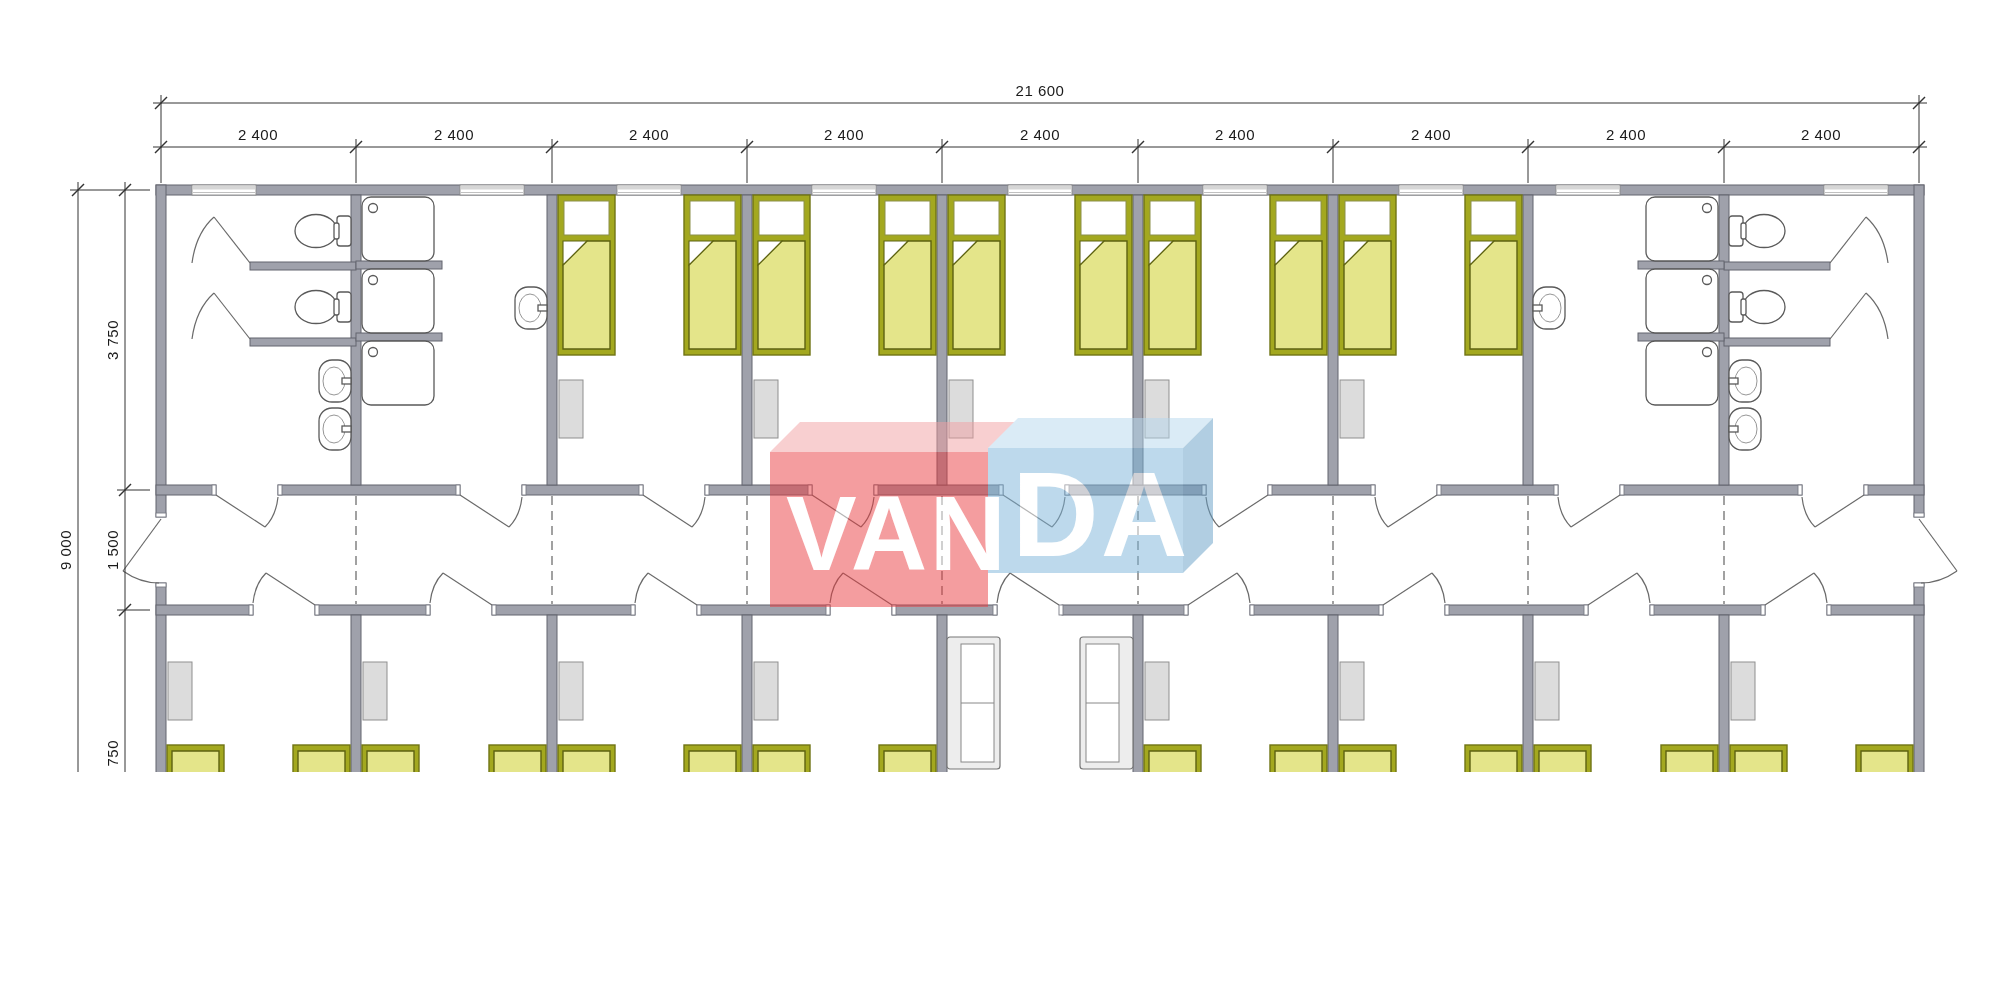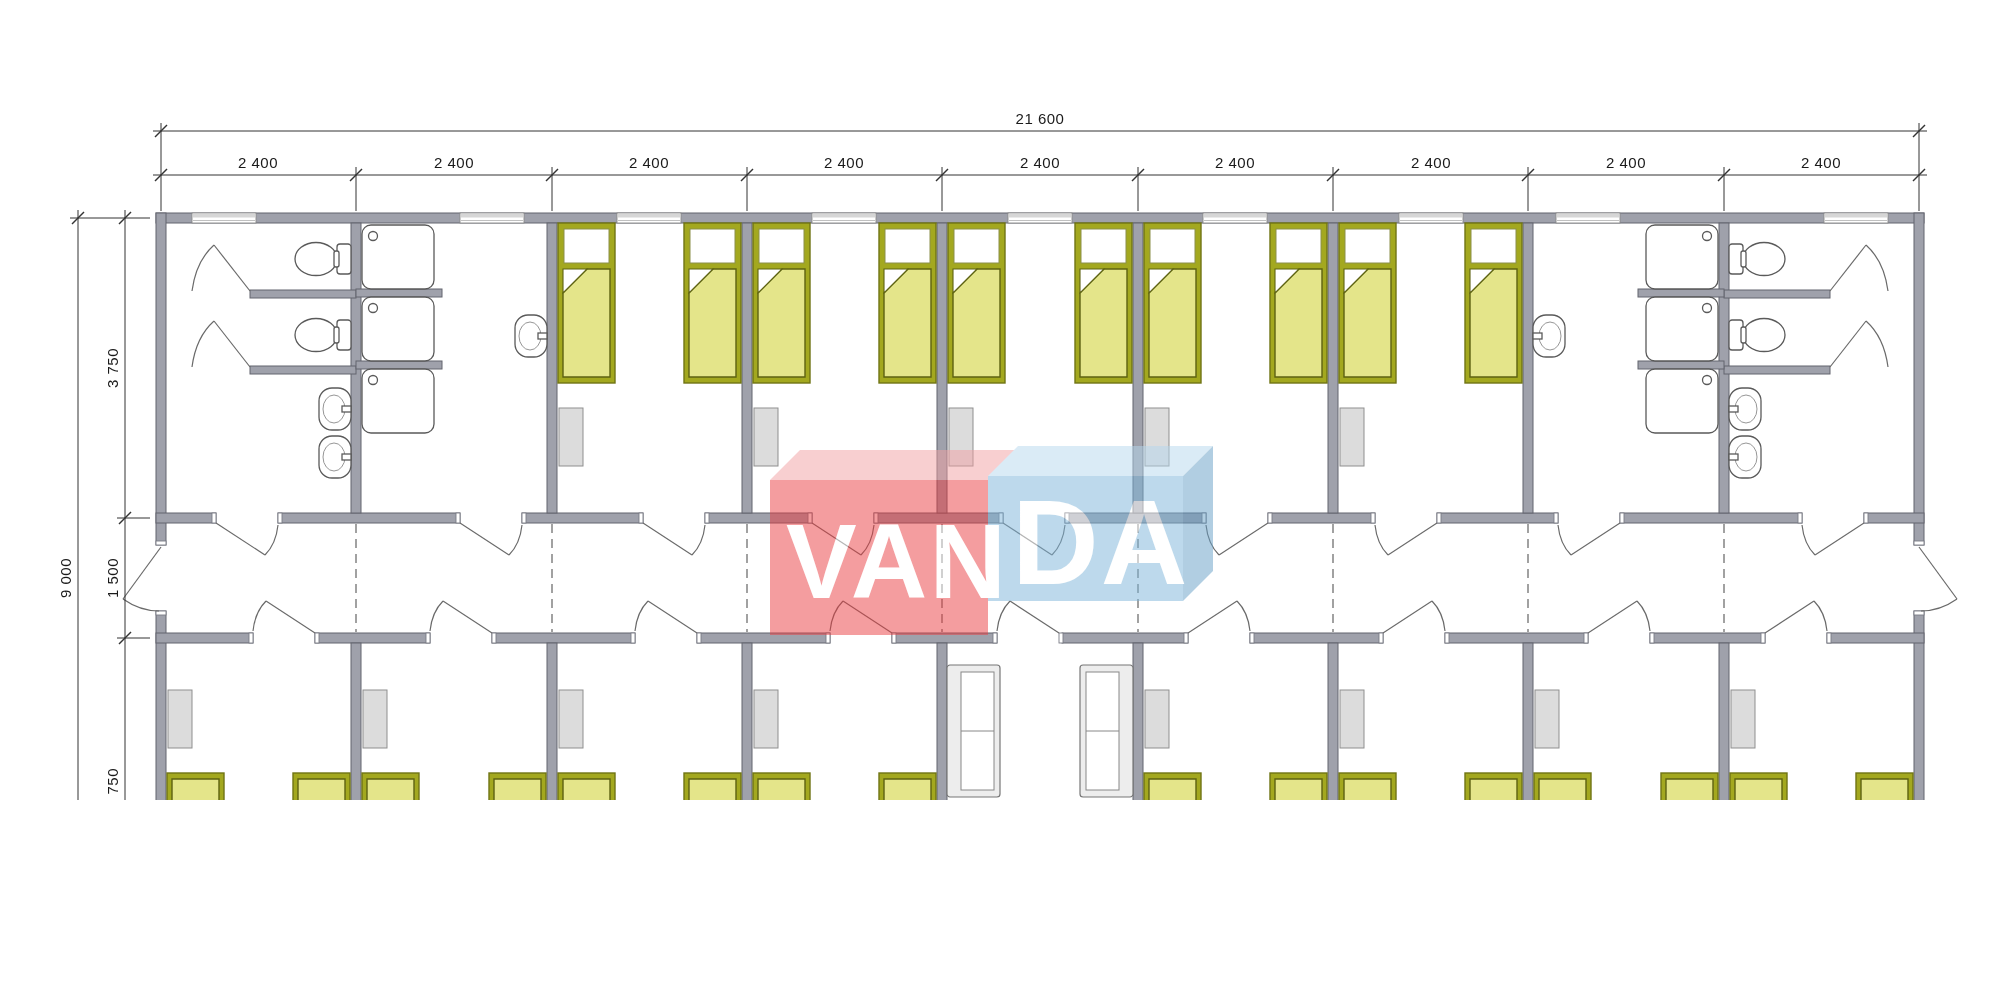--- a/index.html
+++ b/index.html
@@ -1,16 +1,16 @@
 <!DOCTYPE html>
 <html><head>
 <meta charset="utf-8">
 <style>
   html,body{margin:0;padding:0;background:#fff;}
-  .canvas{width:2000px;height:772px;position:relative;background:#fff;overflow:hidden;margin-top:28px;}
+  .canvas{width:2000px;height:772px;position:relative;background:#fff;overflow:hidden;}
   svg{display:block;}
   .wall{fill:#9fa1ab;stroke:#63656e;stroke-width:1;}
   .jamb{fill:#fff;stroke:#7a7c86;stroke-width:0.9;}
   .fx{fill:#fff;stroke:#5a5a5a;stroke-width:1.3;}
   .fxthin{fill:none;stroke:#8a8a8a;stroke-width:0.9;}
   .door{fill:none;stroke:#6a6a6a;stroke-width:1.2;}
   .dash{stroke:#555;stroke-width:1.1;stroke-dasharray:9 6;}
   .dim{stroke:#333;stroke-width:1;fill:none;}
   .dimtext{font:15px "Liberation Sans",sans-serif;fill:#1a1a1a;letter-spacing:0.5px;}
   .logotext{font-family:"Liberation Sans",sans-serif;font-weight:bold;fill:#ffffff;}

